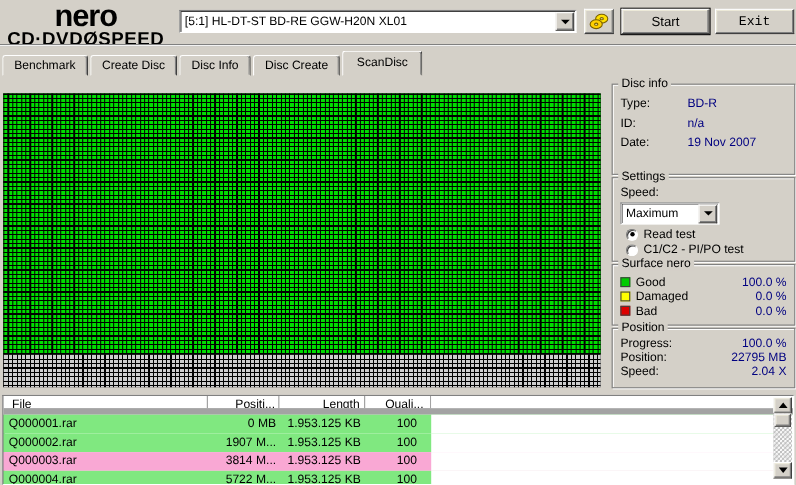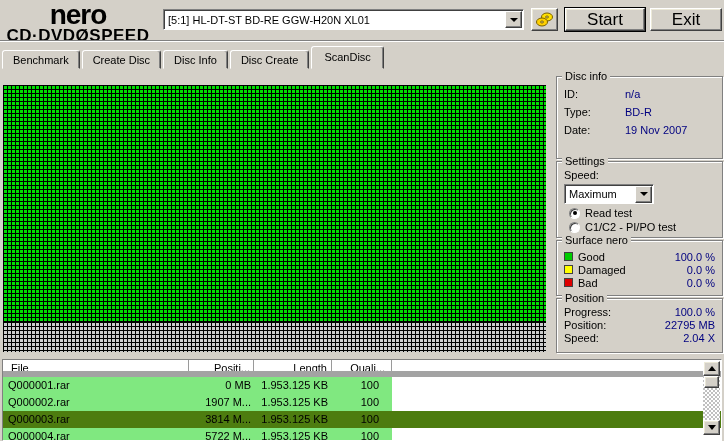--- a/index.html
+++ b/index.html
@@ -36,25 +36,25 @@
   .combo-text { flex:1; padding-left:4px; white-space:nowrap; overflow:hidden; }
   .combo-btn {
     width:17px; height:17px; margin-right:1px;
     background:#d4d0c8; border:1px solid;
     border-color:#ffffff #404040 #404040 #ffffff;
     box-shadow: inset -1px -1px 0 #808080;
     display:flex; align-items:center; justify-content:center;
   }
   .arrow-down { width:0; height:0; border-left:4px solid transparent; border-right:4px solid transparent; border-top:4px solid #000; }
 
-  .btn { font-family:"Liberation Sans", sans-serif; font-size:17px; color:#000; cursor:default; }
+  .btn { font-family:"Liberation Sans", sans-serif; font-size:12px; color:#000; cursor:default; }
   .tool-btn { position:absolute; left:531px; top:8px; width:27px; height:23px; display:flex; align-items:center; justify-content:center; }
   .start-btn { position:absolute; left:565px; top:8px; width:80px; height:23px;
     box-shadow: 0 0 0 1px #000, inset -1px -1px 0 #808080, inset 1px 1px 0 #ece9d8; }
-  .exit-btn  { position:absolute; left:650px; top:8px; width:72px; height:23px; }
+  .exit-btn  { position:absolute; left:650px; top:8px; width:72px; height:23px;font-family:Liberation Mono, monospace; }
 
   .divider { position:absolute; left:0; top:40px; width:724px; height:2px;
     background:#808080; border-bottom:1px solid #ffffff; }
 
   
   .tabbar { position:absolute; left:2px; top:46px; height:23px; display:flex; align-items:flex-end; }
   .tab {
     height:19px; padding:3px 10px 0; margin-right:2px;
     background:#d4d0c8;
     border:1px solid; border-color:#ffffff #404040 transparent #ffffff;
@@ -190,26 +190,26 @@
 
   <div class="scan-grid">
     <div class="zone" style="height: 88.8%; background-color: rgb(0, 221, 0);"></div>
     <div class="zone zone-rest" style="background-color: rgb(205, 205, 205);"></div>
   </div>
 
   <div class="groupbox gb-discinfo">
     <div class="gb-title">Disc info</div>
     <div class="rows">
       <div class="di-row">
+        <span class="lbl">Type:</span>
+        <span class="val">BD-R</span>
+      </div>
+      <div class="di-row">
         <span class="lbl">ID:</span>
         <span class="val">n/a</span>
-      </div>
-      <div class="di-row">
-        <span class="lbl">Type:</span>
-        <span class="val">BD-R</span>
       </div>
       <div class="di-row">
         <span class="lbl">Date:</span>
         <span class="val">19 Nov 2007</span>
       </div>
     </div>
   </div>
 
   <div class="groupbox gb-settings">
     <div class="gb-title">Settings</div>
@@ -285,21 +285,21 @@
       <div class="cell c-qual">100</div>
       <div class="cell c-fill"></div>
     </div>
     <div class="ft-row filled" style="background-color: rgb(128, 232, 128);">
       <div class="cell c-file">Q000002.rar</div>
       <div class="cell c-pos">1907 M...</div>
       <div class="cell c-len">1.953.125 KB</div>
       <div class="cell c-qual">100</div>
       <div class="cell c-fill"></div>
     </div>
-    <div class="ft-row filled" style="background-color: #4d7c0f; align-items: center;">
+    <div class="ft-row filled" style="background-color: #f9a8d4;">
       <div class="cell c-file">Q000003.rar</div>
       <div class="cell c-pos">3814 M...</div>
       <div class="cell c-len">1.953.125 KB</div>
       <div class="cell c-qual">100</div>
       <div class="cell c-fill"></div>
     </div>
     <div class="ft-row filled" style="background-color: rgb(128, 232, 128);">
       <div class="cell c-file">Q000004.rar</div>
       <div class="cell c-pos">5722 M...</div>
       <div class="cell c-len">1.953.125 KB</div>

